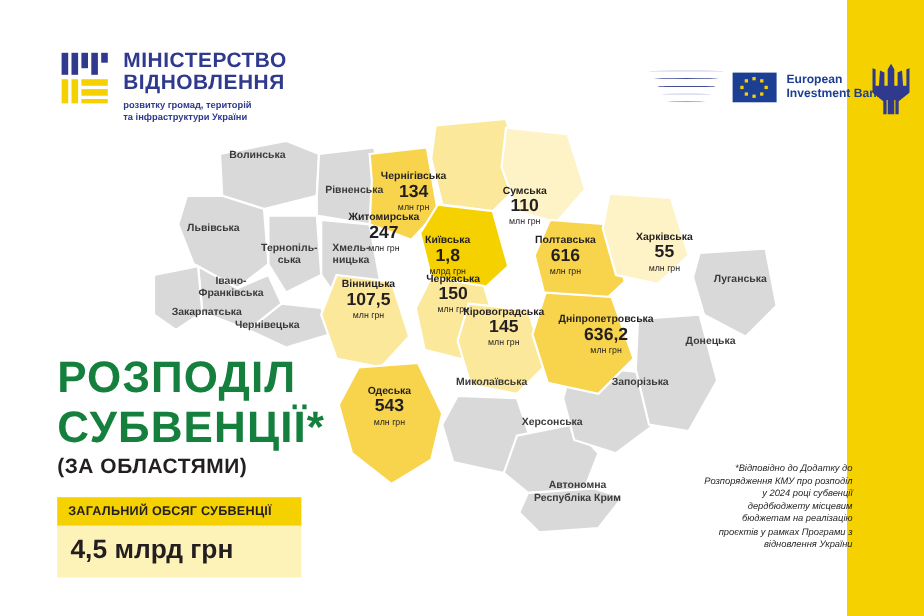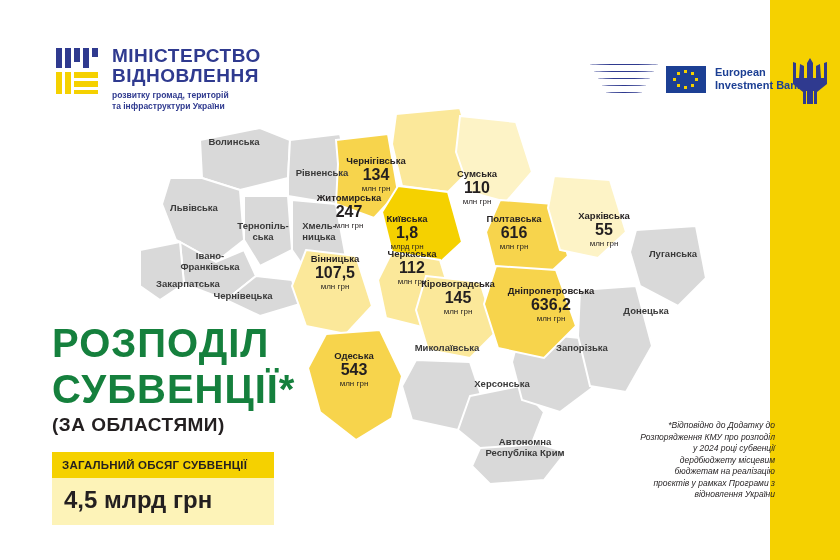--- a/index.html
+++ b/index.html
@@ -186,21 +186,21 @@
     </div>
 
     <div class="lbl" style="left:420px;top:110px;width:88px;">
       <div class="nm">Харківська</div>
       <div class="vl">55</div>
       <div class="un">млн грн</div>
     </div>
 
     <div class="lbl" style="left:236px;top:148px;width:72px;">
       <div class="nm">Черкаська</div>
-      <div class="vl">112</div>
+      <div class="vl">150</div>
       <div class="un">млн грн</div>
     </div>
 
     <div class="lbl" style="left:152px;top:153px;width:86px;">
       <div class="nm">Вінницька</div>
       <div class="vl">107,5</div>
       <div class="un">млн грн</div>
     </div>
 
     <div class="lbl" style="left:268px;top:178px;width:100px;">

